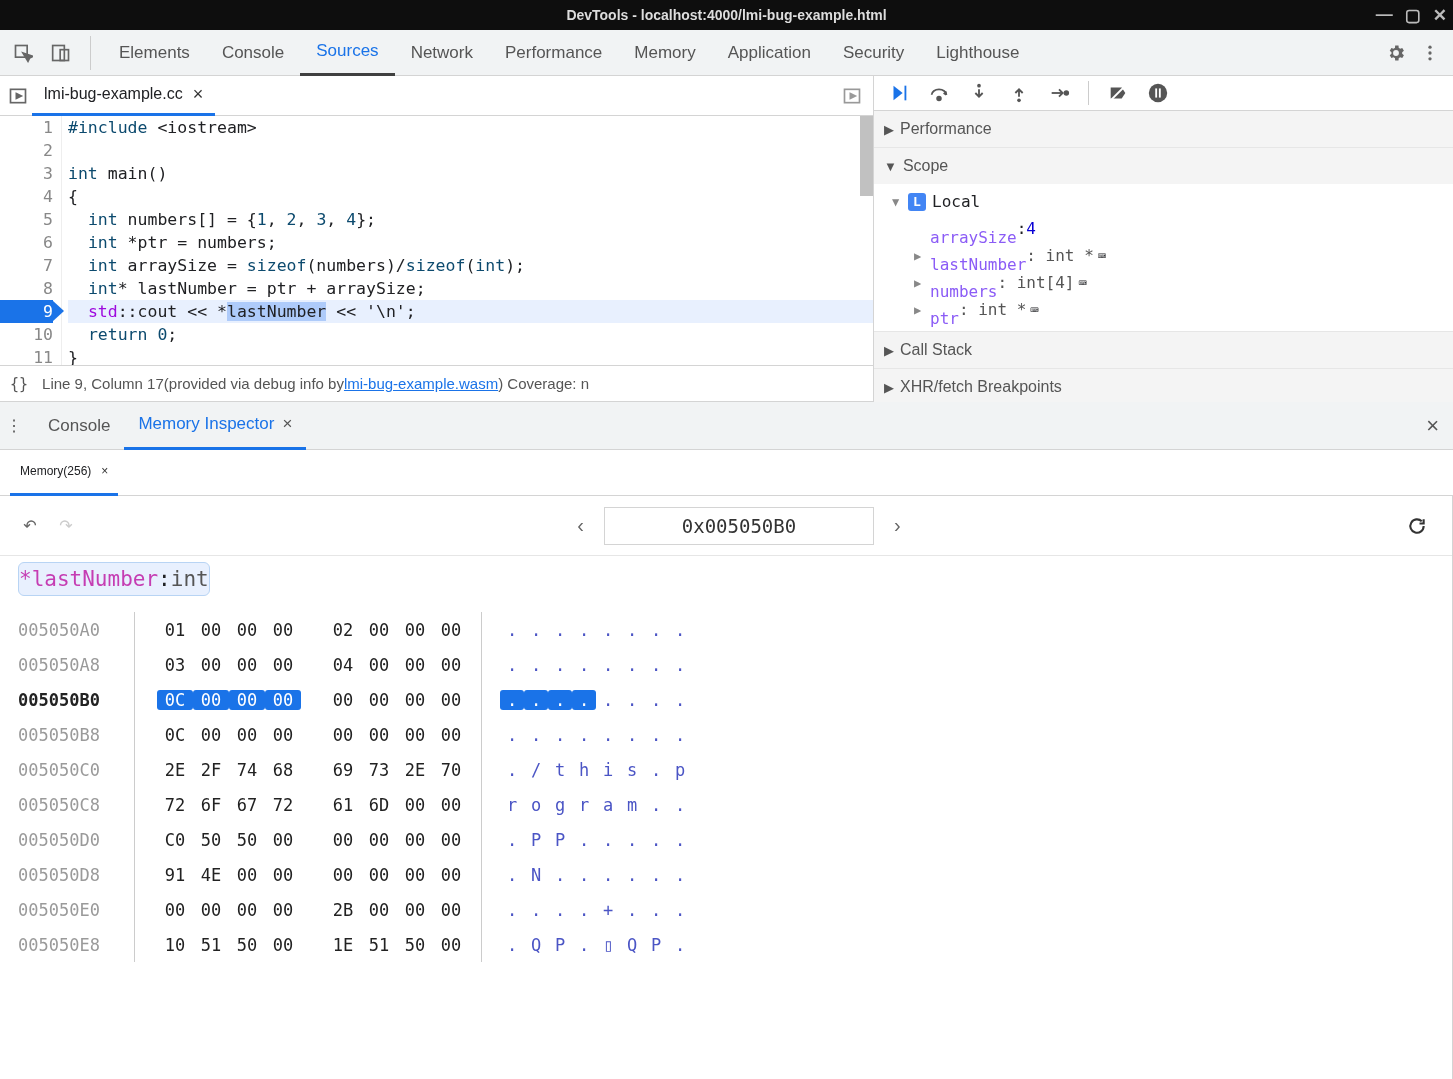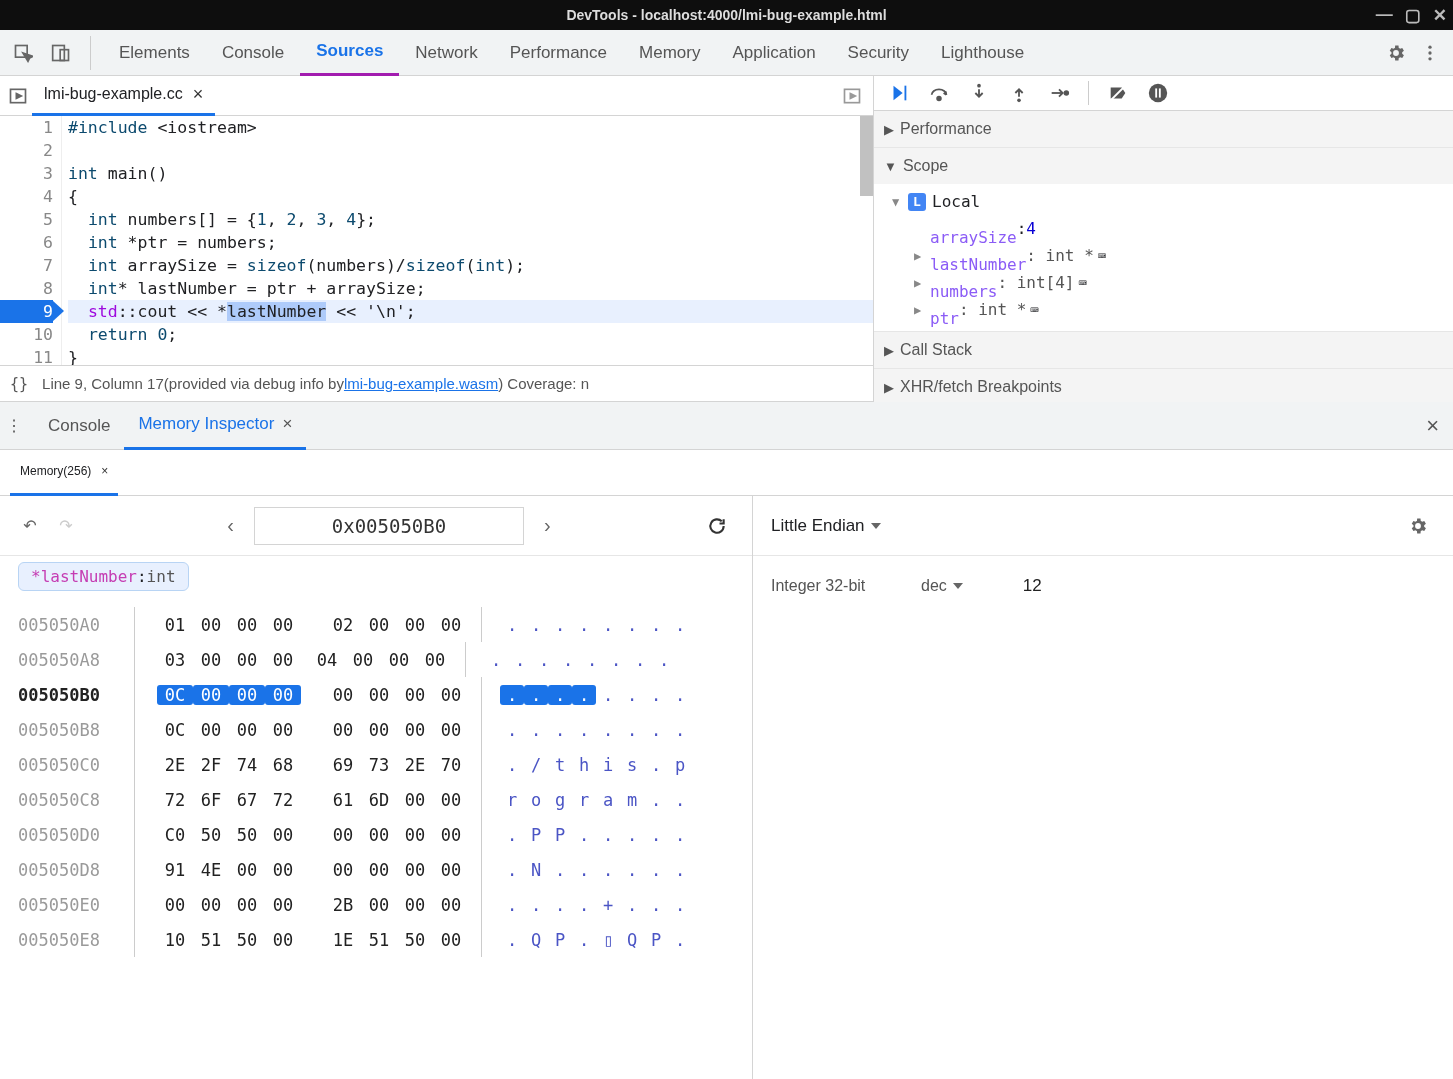--- a/index.html
+++ b/index.html
@@ -6,21 +6,21 @@
   body { font-family: sans-serif; background: #000; width: 1453px; height: 1079px; font-size: 16px; color: #202124; overflow: hidden; }
   .window { position: absolute; left: 0; top: 0; width: 1453px; height: 1079px; background: #fff; display: flex; flex-direction: column; }
   .titlebar { height: 30px; background: #0e0e0e; color: #ddd; display: flex; align-items: center; justify-content: center; font-weight: 600; font-size: 14px; position: relative; }
   .titlebar .wincontrols { position: absolute; right: 6px; top: 0; height: 30px; display: flex; align-items: center; gap: 12px; color: #bbb; }
   .titlebar .wincontrols span { cursor: pointer; font-size: 17px; }
   .toolbar { height: 46px; border-bottom: 1px solid #d4d4d4; background: #f1f3f4; display: flex; align-items: center; padding: 0 6px; }
   .toolbar .lefticons { display: flex; gap: 4px; align-items: center; padding-right: 12px; border-right: 1px solid #ccc; margin-right: 12px; }
   .iconbtn { display: inline-flex; align-items: center; justify-content: center; width: 34px; height: 34px; color: #666; cursor: pointer; }
   .iconbtn svg { width: 20px; height: 20px; }
   .maintab { padding: 0 16px; height: 46px; display: flex; align-items: center; color: #555; cursor: pointer; font-size: 17px; }
-  .maintab.active { color: #1a73e8; border-bottom: 3px solid #a21caf; font-weight: 700; }
+  .maintab.active { color: #1a73e8; border-bottom: 3px solid #404040; font-weight: 400; }
   .toolbar .spacer { flex: 1; }
   .midsplit { display: flex; height: 326px; border-bottom: 1px solid #d4d4d4; }
   .sources-left { flex: 1; display: flex; flex-direction: column; min-width: 0; }
   .sources-right { width: 580px; border-left: 1px solid #d4d4d4; display: flex; flex-direction: column; }
   .filetabs { height: 40px; border-bottom: 1px solid #d4d4d4; display: flex; align-items: center; padding: 0 4px; }
   .filetab { height: 40px; display: flex; align-items: center; padding: 0 12px; border-bottom: 3px solid #1a73e8; font-size: 16px; }
   .filetab .close { margin-left: 10px; color: #333; cursor: pointer; font-size: 18px; }
   .codearea { flex: 1; display: flex; font-family: monospace; font-size: 16.5px; position: relative; overflow: hidden; }
   .gutter { width: 62px; text-align: right; padding-right: 8px; color: #888; background: #fff; border-right: 1px solid #eee; }
   .gutter div { height: 23px; line-height: 23px; }
@@ -58,21 +58,21 @@
   .memtab { padding: 0 10px; height: 46px; display: flex; align-items: center; font-size: 12px; border-bottom: 3px solid #1a73e8; }
   .memtab .close { margin-left: 10px; color: #333; cursor: pointer; }
   .membody { display: flex; flex: 1; min-height: 0; }
   .mem-left { flex: 1; display: flex; flex-direction: column; border-right: 1px solid #d4d4d4; min-width: 0; }
   .mem-right { width: 700px; display: flex; flex-direction: column; }
   .mem-toolbar { height: 60px; display: flex; align-items: center; gap: 12px; padding: 0 18px; border-bottom: 1px solid #e6e6e6; }
   .addrinput { flex: 0 0 270px; height: 38px; border: 1px solid #d4d4d4; text-align: center; font-size: 19px; font-family: monospace; color: #333; }
   .navarrow { color: #666; font-size: 20px; padding: 0 8px; cursor: pointer; }
   .mem-toolbar .spacer { flex: 1; }
   .mem-filter { padding: 6px 18px; }
-  .filterchip { display: inline-flex; align-items: center; border: 1px solid #b8d4f4; background: #e8f0fe; border-radius: 6px; padding: 4px 12px; font-family: monospace; font-size: 16px; }
+  .filterchip { display: inline-flex; align-items: center; border: 1px solid #b8d4f4; background: #e8f0fe; border-radius: 6px; padding: 4px 0; font-family: monospace; font-size: 21px; }
   .filterchip .pname { color: #c53db3; }
   .filterchip .ptype { color: #555; }
   .hex { font-family: monospace; font-size: 17px; padding: 10px 18px; }
   .hexrow { display: flex; align-items: center; height: 35px; }
   .addr { width: 104px; color: #9a9a9a; }
   .addr.bold { color: #222; font-weight: 700; }
   .group { display: flex; margin-left: 10px; }
   .byte { width: 36px; text-align: center; color: #222; }
   .byte.hl { background: #1a73e8; color: #fff; border-radius: 3px; }
   .divider { width: 1px; background: #ccc; margin: 0 12px; align-self: stretch; }
@@ -382,21 +382,21 @@
           </div>
           <div class="hexrow">
             <div class="addr">005050A8</div>
             <div class="divider"></div>
             <div class="group">
               <span class="byte">03</span>
               <span class="byte">00</span>
               <span class="byte">00</span>
               <span class="byte">00</span>
             </div>
-            <div class="group" style="margin-left: 8px;">
+            <div class="group" style="margin-left: 24px;">
               <span class="byte">04</span>
               <span class="byte">00</span>
               <span class="byte">00</span>
               <span class="byte">00</span>
             </div>
             <div class="divider"></div>
             <div class="ascii">
               <span class="ac">.</span>
               <span class="ac">.</span>
               <span class="ac">.</span>
@@ -618,30 +618,14 @@
               <span class="ac">P</span>
               <span class="ac">.</span>
               <span class="ac">▯</span>
               <span class="ac">Q</span>
               <span class="ac">P</span>
               <span class="ac">.</span>
             </div>
           </div>
         </div>
     </div>
-    <div class="mem-right">
-      <div class="mem-right-hdr">
-        <span class="drop">Little Endian</span>
-        <div class="spacer"></div>
-        <span class="iconbtn">
-          <svg viewBox="0 0 24 24" fill="#666">
-              <path d="M19.4 13a7.5 7.5 0 000-2l2.1-1.6-2-3.5-2.5 1a7.5 7.5 0 00-1.7-1L15 3h-4l-.3 2.9a7.5 7.5 0 00-1.7 1l-2.5-1-2 3.5L6.6 11a7.5 7.5 0 000 2l-2.1 1.6 2 3.5 2.5-1c.5.4 1.1.7 1.7 1L11 21h4l.3-2.9c.6-.3 1.2-.6 1.7-1l2.5 1 2-3.5L19.4 13zM12 15.5A3.5 3.5 0 1112 8.5a3.5 3.5 0 010 7z"></path>
-            </svg>
-        </span>
-      </div>
-      <div class="mem-right-row">
-        <span style="width:150px">Integer 32-bit</span>
-        <span class="drop" style="margin-right:60px">dec</span>
-        <span style="color:#222;font-size:17px">12</span>
-      </div>
-    </div>
   </div>
 </div>
 
 </body></html>

